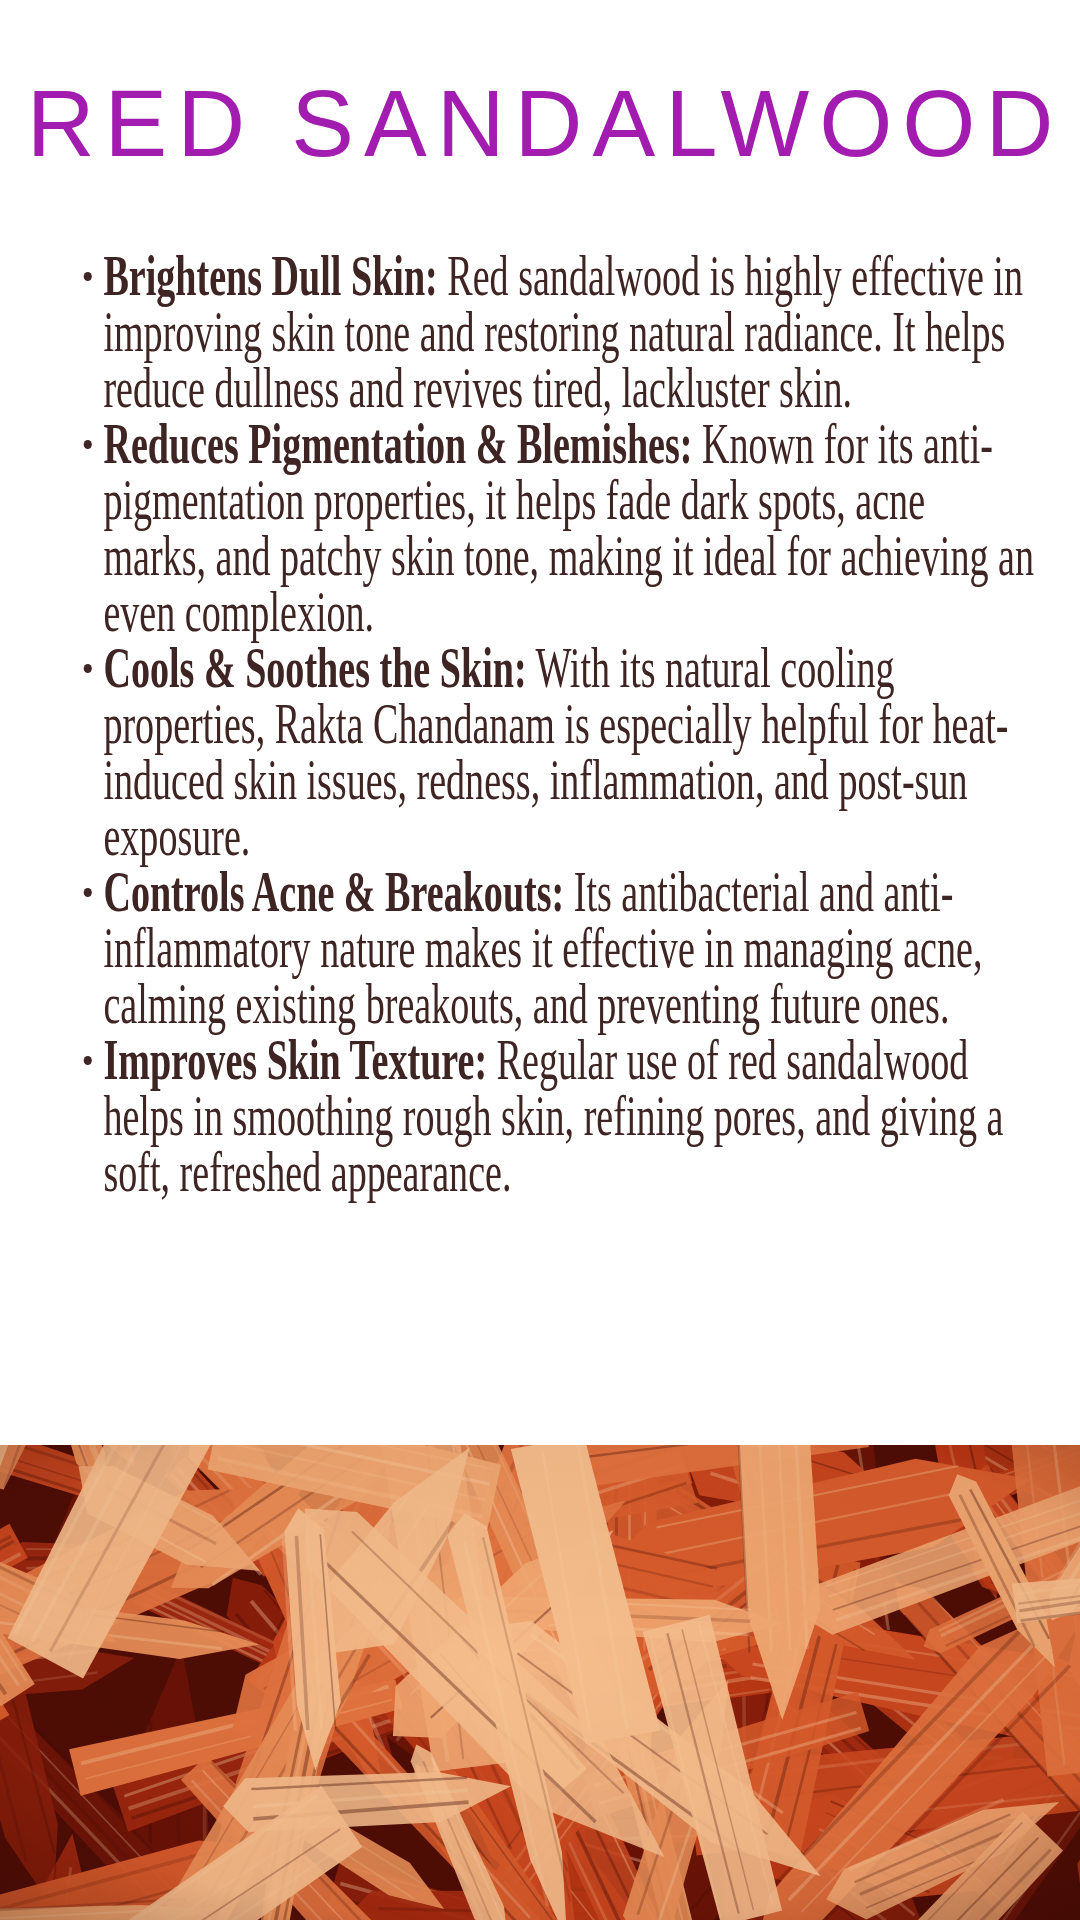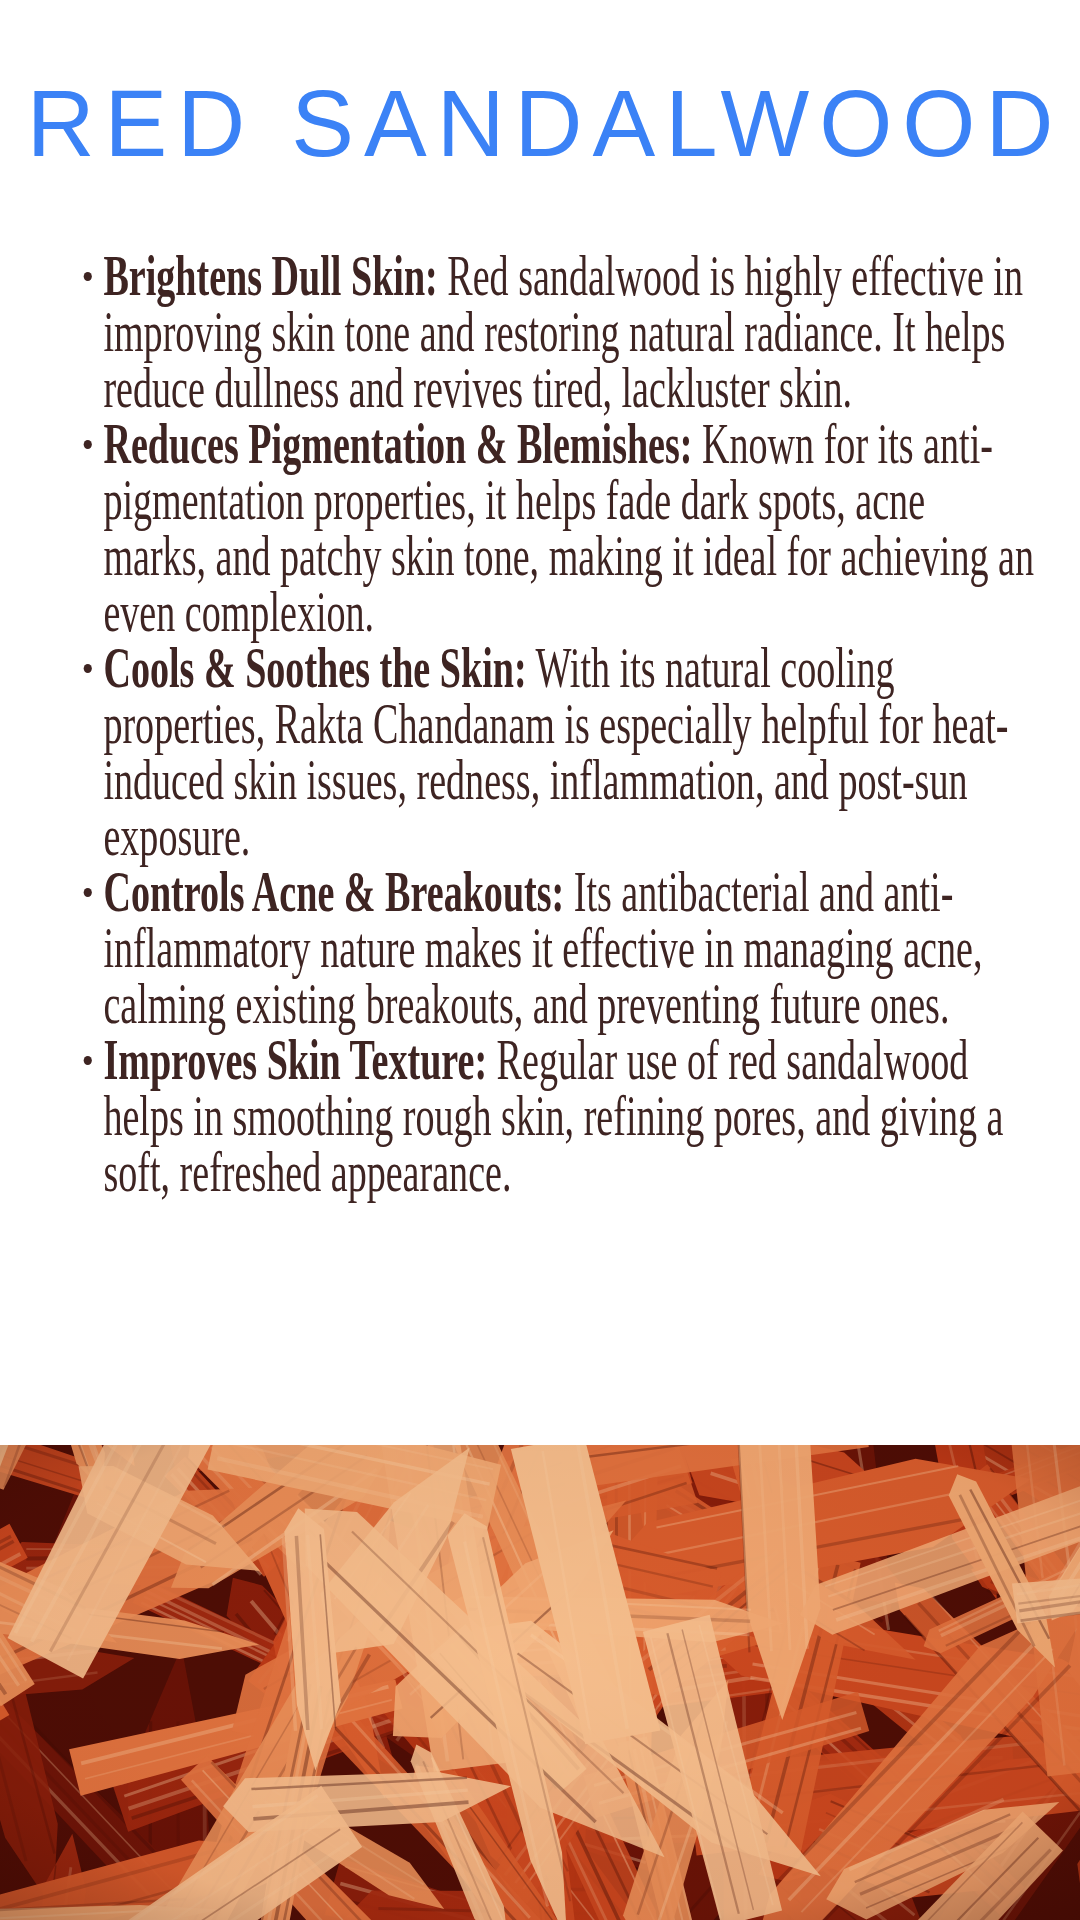--- a/index.html
+++ b/index.html
@@ -18,21 +18,21 @@
   .title {
     position:absolute;
     top:77px; left:0; width:100%;
     text-align:center;
     font-family:"Liberation Sans","DejaVu Sans",sans-serif;
     font-weight:400;
     font-size:94px;
     line-height:1;
     letter-spacing:10px;
     padding-left:10px;
-    color:#3b82f6;
+    color:#a21caf;
     white-space:nowrap;
   }
 
   
   .benefits {
     position:absolute;
     top:248px; left:83px;
     width:1400px;
     transform:scaleX(0.68);
     transform-origin:0 0;

